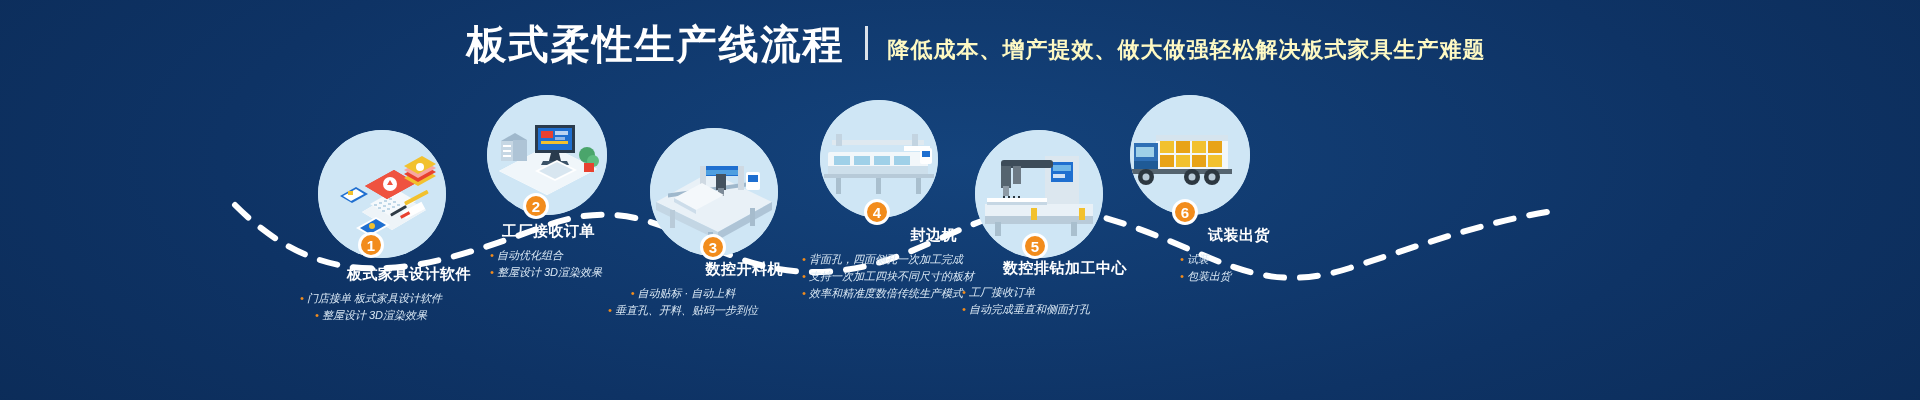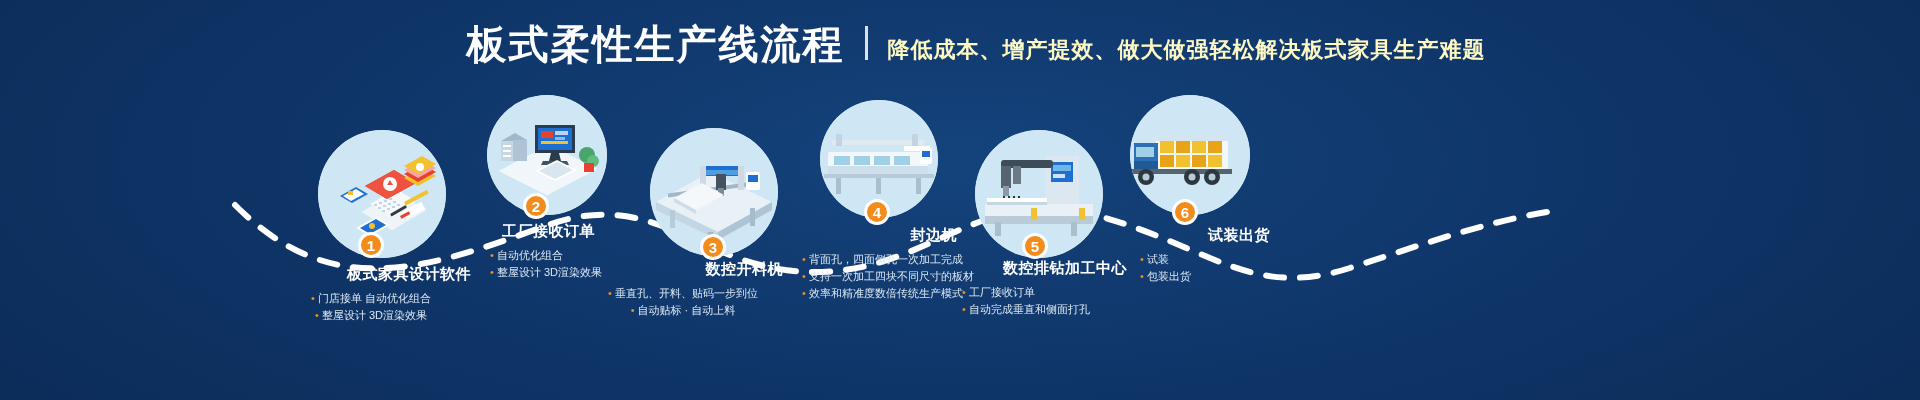--- a/index.html
+++ b/index.html
@@ -56,21 +56,21 @@
     color:#ffffff; font-size:15px; font-weight:bold;
     display:flex; align-items:center; justify-content:center;
     z-index:7;
   }
 
   .caption{ position:absolute; text-align:center; z-index:6; }
   .caption .c-title{
     color:#ffffff; font-size:15px; font-weight:bold;
     letter-spacing:.5px; white-space:nowrap; margin-bottom:6px;text-align:right;
   }
-  .caption .c-list{ list-style:none; }
+  .caption .c-list{ list-style:none;font-style:italic; }
   .caption .c-list li{
     color:#dbe9f5; font-size:11px; line-height:1.55;
     white-space:nowrap;
   }
   .caption.left-al{ text-align:left; }
   .caption.left-al .c-title{ text-align:left;margin-left:12px; }
 
   .dot::before{ content:"• "; color:#f28c1c; }
 </style>
 </head>
@@ -143,21 +143,21 @@
 
         <rect x="86" y="72" width="26" height="4" rx="1" fill="#f2c12e" transform="rotate(-28 86 72)"></rect>
         <rect x="84" y="82" width="22" height="8" fill="#ffffff" transform="rotate(-28 84 82)"></rect>
         <rect x="82" y="86" width="10" height="3" fill="#e8412f" transform="rotate(-28 82 86)"></rect>
       </svg>
     </div>
     <div class="marker" style="left:358px; top:232px;">1</div>
     <div class="caption" style="left:271px; top:265px; width:200px;">
       <div class="c-title">板式家具设计软件</div>
       <ul class="c-list">
-        <li class="dot">门店接单 自动优化组合</li>
+        <li class="dot">门店接单 板式家具设计软件</li>
         <li class="dot">整屋设计 3D渲染效果</li>
       </ul>
     </div>
   </div>
 
   <div class="step">
     <div class="bubble" style="left:487px; top:95px; width:120px; height:120px;">
       <svg width="120" height="120" viewBox="0 0 120 120">
         <circle cx="60" cy="60" r="60" fill="#cfe6f5"></circle>
 
@@ -226,22 +226,22 @@
         <rect x="58" y="104" width="5" height="14" fill="#9fb8cc"></rect>
 
         <polygon points="24,70 52,55 74,67 46,82" fill="#f4f8fb"></polygon>
         <polygon points="24,70 24,74 46,86 46,82" fill="#cdddea"></polygon>
       </svg>
     </div>
     <div class="marker" style="left:700px; top:234px;">3</div>
     <div class="caption" style="left:583px; top:260px; width:200px;">
       <div class="c-title">数控开料机</div>
       <ul class="c-list">
+        <li class="dot">自动贴标  ·  自动上料</li>
         <li class="dot">垂直孔、开料、贴码一步到位</li>
-        <li class="dot">自动贴标  ·  自动上料</li>
       </ul>
     </div>
   </div>
 
   <div class="step">
     <div class="bubble" style="left:820px; top:100px; width:118px; height:118px;">
       <svg width="118" height="118" viewBox="0 0 118 118">
         <circle cx="59" cy="59" r="59" fill="#cfe6f5"></circle>
 
         <rect x="8" y="52" width="100" height="22" rx="2" fill="#f2f7fa"></rect>
@@ -352,20 +352,20 @@
           <circle cx="16" cy="82" r="3.5" fill="#b9cbd9"></circle>
         <circle cx="62" cy="82" r="8" fill="#2c3740"></circle>
           <circle cx="62" cy="82" r="3.5" fill="#b9cbd9"></circle>
         <circle cx="82" cy="82" r="8" fill="#2c3740"></circle>
           <circle cx="82" cy="82" r="3.5" fill="#b9cbd9"></circle>
       </svg>
     </div>
     <div class="marker" style="left:1172px; top:199px;">6</div>
     <div class="caption" style="left:1140px; top:226px; width:130px;">
       <div class="c-title">试装出货</div>
-      <ul class="c-list" style="text-align:left;">
+      <ul class="c-list" style="text-align:left;margin-left:40px;">
         <li class="dot">试装</li>
         <li class="dot">包装出货</li>
       </ul>
     </div>
   </div>
 
 </div>
 
 </body></html>

